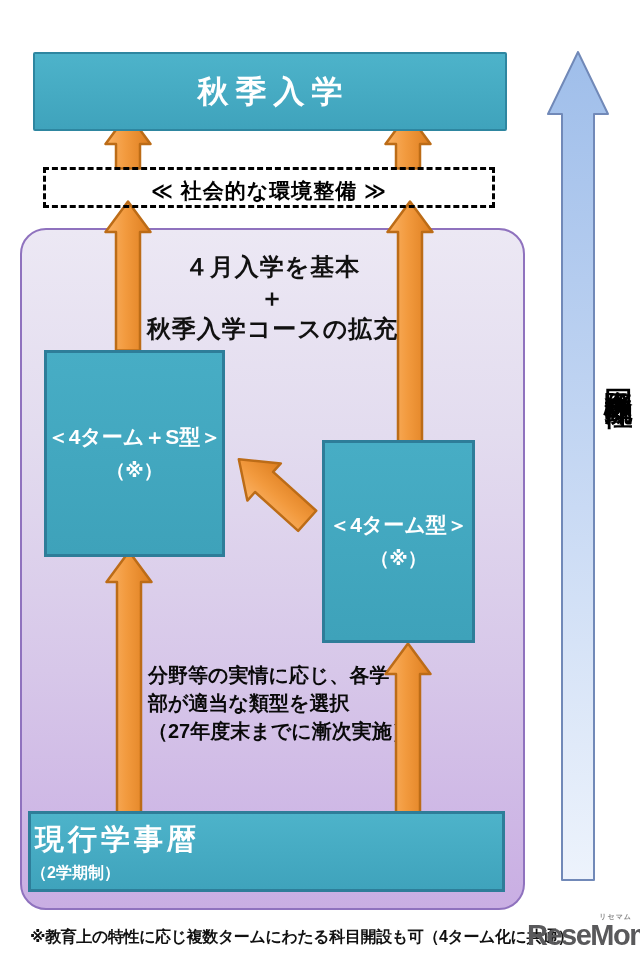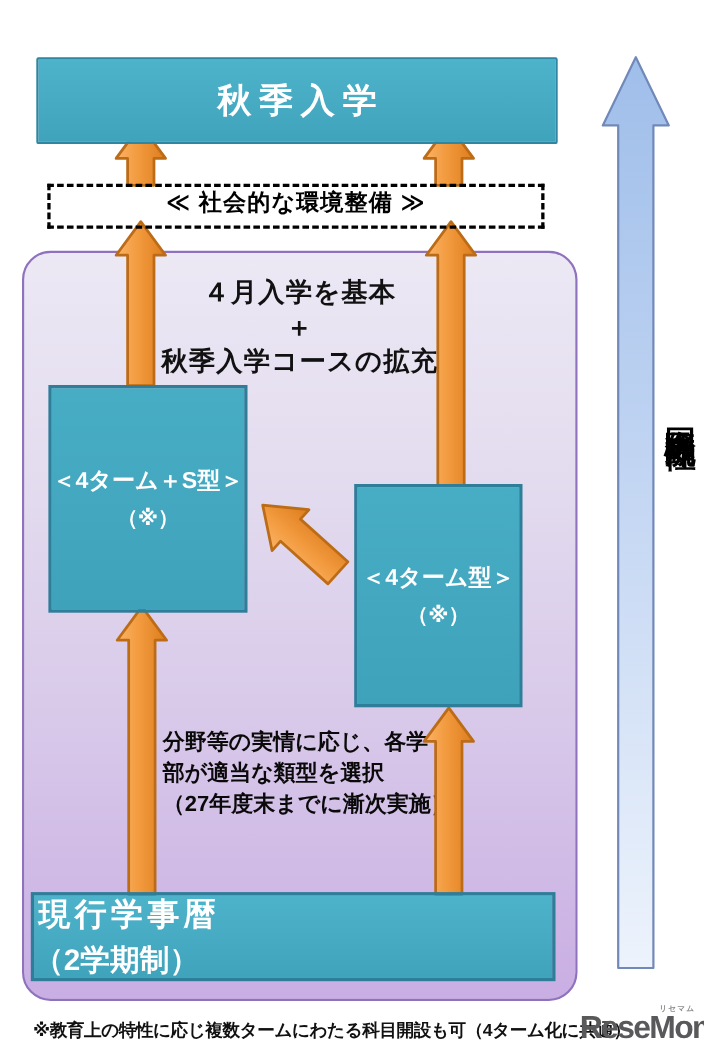--- a/index.html
+++ b/index.html
@@ -14,21 +14,21 @@
     background:linear-gradient(180deg,#4db3ca,#3fa3bc);
     border:2px solid #2e86a0;border-radius:2px;
     display:flex;align-items:center;justify-content:center;z-index:4;
     box-sizing:border-box;
   }
   .autumn-box .t{font-size:31px;font-weight:700;color:#fff;letter-spacing:7px;text-indent:7px;}
   
   .dashed-box{
     left:43px;top:167px;width:452px;height:41px;
     border:3px dashed #000;background:transparent;
-    display:flex;align-items:flex-start;justify-content:center;z-index:6;
+    display:flex;align-items:flex-end;justify-content:center;z-index:6;
     box-sizing:border-box;
   }
   .dashed-box .t{font-size:21px;font-weight:700;color:#000;letter-spacing:1px;}
   
   .purple-container{
     left:20px;top:228px;width:505px;height:682px;
     background:linear-gradient(180deg,#ece8f4 0%,#e3dcef 30%,#d7c7e9 65%,#c9aee3 100%);
     border:2px solid #8f72be;border-radius:26px;z-index:1;box-sizing:border-box;
   }
   .container-note{
@@ -49,21 +49,21 @@
     left:148px;top:661px;width:290px;z-index:2;
     font-size:20px;font-weight:600;color:#0a0a0a;line-height:28px;letter-spacing:0px;
   }
   .bottom-box{
     left:28px;top:811px;width:477px;height:81px;
     background:linear-gradient(180deg,#4db3ca,#3fa3bc);
     border:3px solid #2e7d99;box-sizing:border-box;z-index:4;
     display:flex;flex-direction:column;align-items:flex-start;justify-content:center;color:#fff;
   }
   .bottom-box .l1{font-size:29px;font-weight:700;letter-spacing:4px;text-indent:4px;}
-  .bottom-box .l2{font-size:27px;font-weight:600;margin-top:3px;}
+  .bottom-box .l2{font-size:16px;font-weight:600;margin-top:3px;}
   .arrow{z-index:3;}
   .blue-arrow{left:545px;top:50px;z-index:1;}
   .side-label{
     left:599px;top:366px;z-index:2;
     writing-mode:vertical-rl;text-orientation:upright;
     font-size:28px;font-weight:600;color:#000;letter-spacing:3px;
   }
   .footnote{
     left:30px;top:927px;width:600px;z-index:2;
     font-size:16px;font-weight:700;color:#111;letter-spacing:-0.4px;white-space:nowrap;

